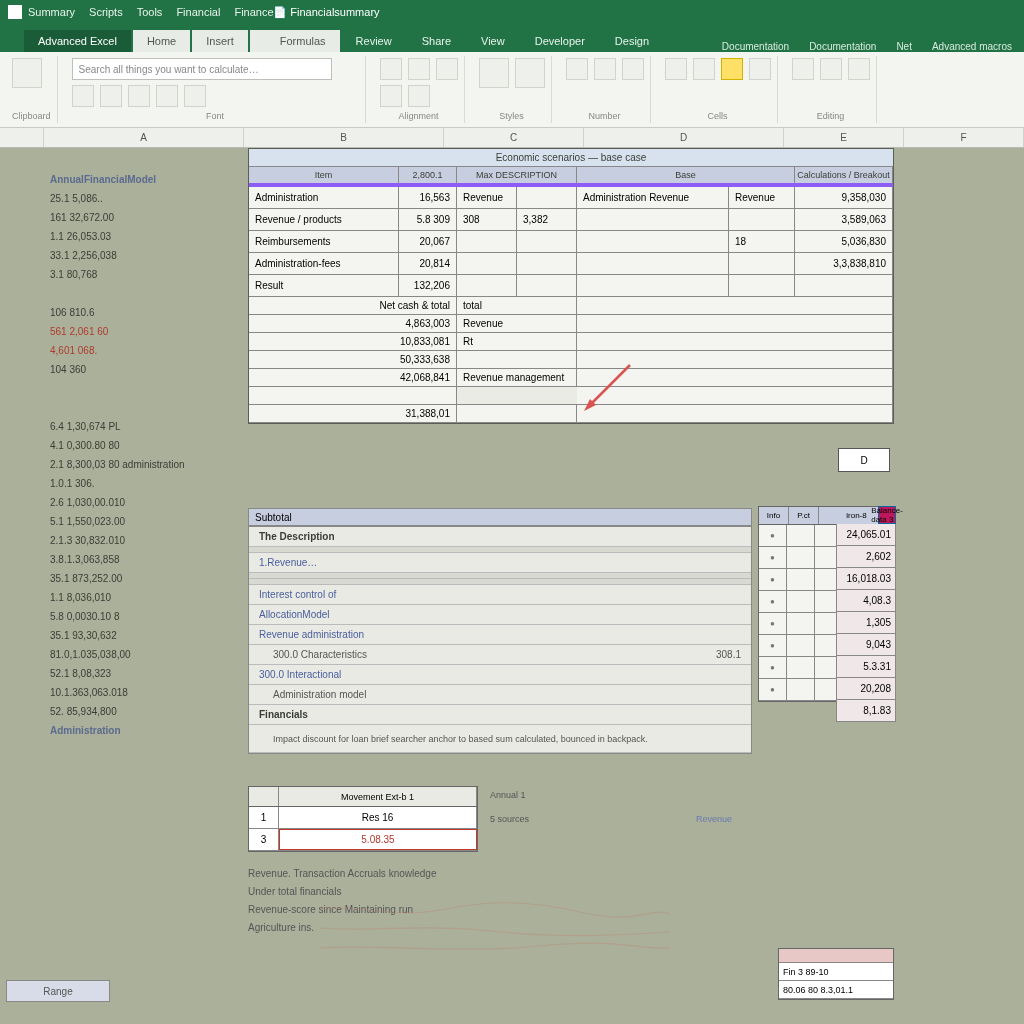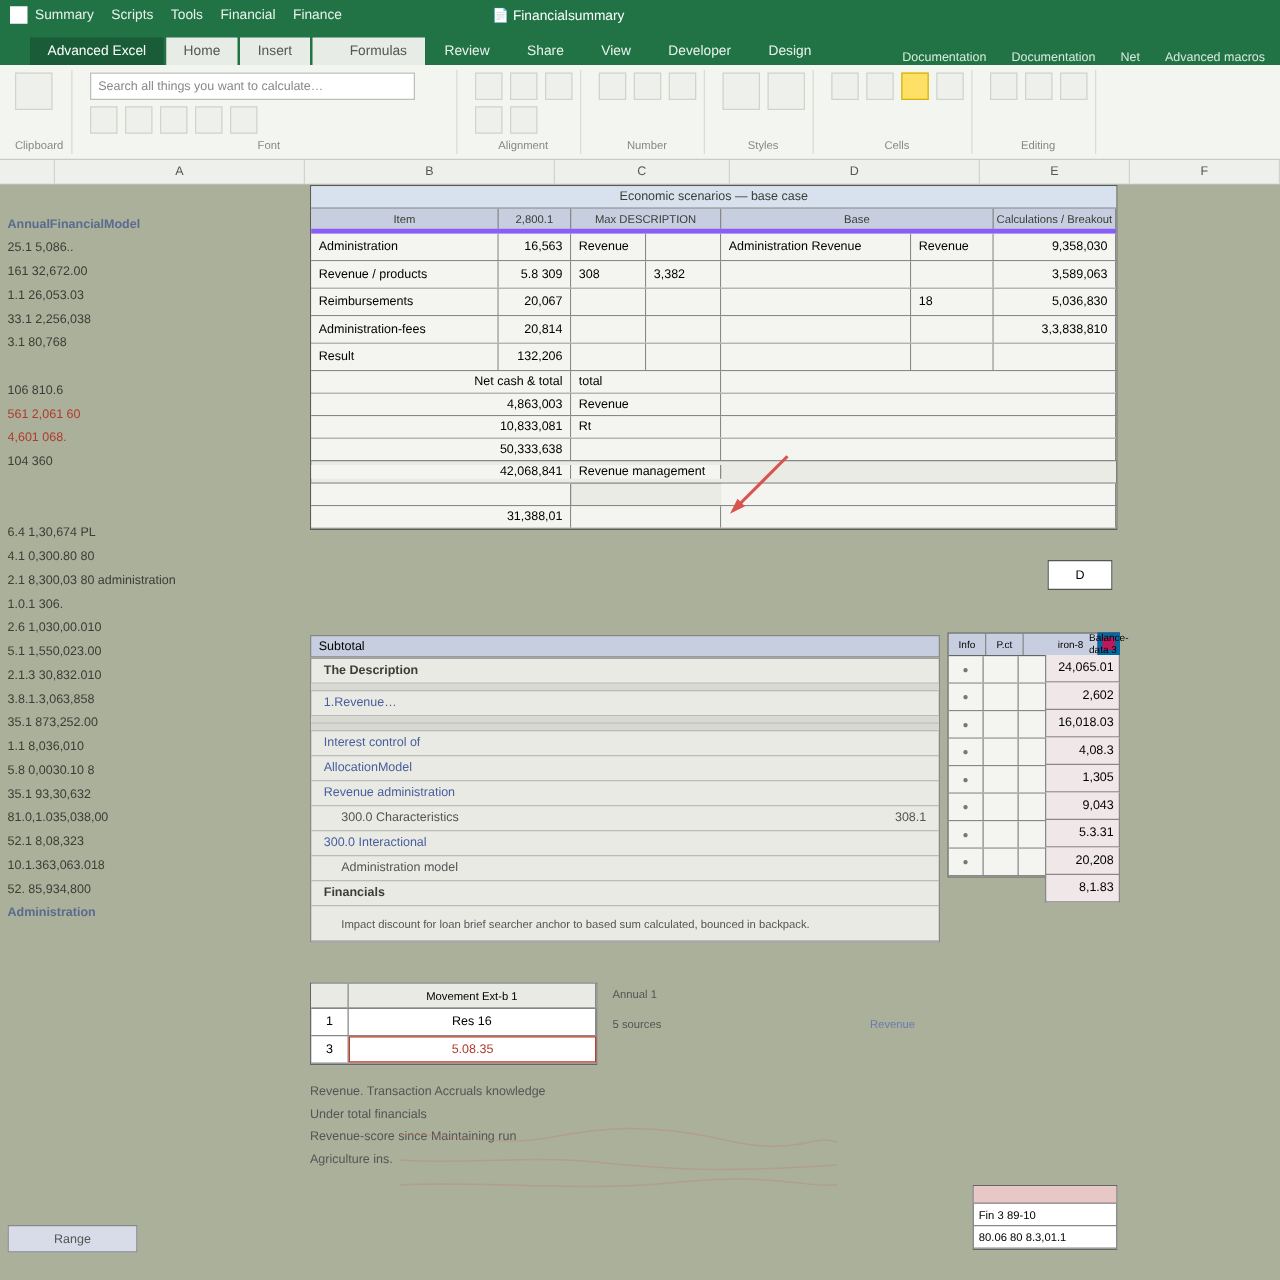--- a/index.html
+++ b/index.html
@@ -2,21 +2,21 @@
 <html><head>
 <meta charset="utf-8">
 <style>
 * { box-sizing: border-box; margin: 0; padding: 0; font-family: "Segoe UI", Tahoma, sans-serif; }
 body { width: 1024px; height: 1024px; overflow: hidden; background: #f5f5f0; position: relative; }
 
 
 .titlebar { height: 24px; background: #217346; display: flex; align-items: center; padding: 12px 8px; color: #fff; font-size: 11px; }
 .titlebar .app-icon { width: 14px; height: 14px; background: #fff; margin-right: 6px; display: inline-block; }
 .titlebar .menus { display: flex; gap: 14px; color: #e8f3ec; }
-.titlebar .doc { margin-left: 120px; }
+.titlebar .doc { }
 
 
 .ribbon-tabs { height: 28px; background: #217346; display: flex; align-items: flex-end; padding-left: 24px; gap: 2px; }
 .ribbon-tab { padding: 5px 14px; font-size: 11px; color: #e8f3ec; cursor: pointer; }
 .ribbon-tab.dark { background: #1a5c38; color: #fff; }
 .ribbon-tab.light { background: #e8ece6; color: #555; }
 .ribbon-tab.plain { color: #e8f3ec; }
 .ribbon-right { margin-left: auto; display: flex; gap: 20px; padding-right: 12px; font-size: 10px; color: #d8eadd; }
 
 
@@ -31,21 +31,21 @@
 
 
 .col-headers { height: 20px; background: #eef0ec; border-bottom: 1px solid #b8bcb4; display: flex; font-size: 10px; color: #555; }
 .ch { border-right: 1px solid #d0d4cc; display: flex; align-items: center; justify-content: center; }
 
 
 .sheet { position: absolute; top: 148px; left: 0; width: 1024px; height: 876px; background: #aab09a; }
 
 
 .leftcol { position: absolute; left: 6px; top: 22px; width: 230px; font-size: 10px; color: #3a3e36; }
-.leftcol .row { height: 19px; display: flex; align-items: center; white-space: nowrap; overflow: hidden; }
+.leftcol .row { height: 19px; display: flex; align-items: center; white-space: nowrap; overflow: hidden; margin-left: 44px; }
 .leftcol .row.red { color: #b03a2e; }
 .leftcol .hdr { color: #5b6a8f; font-weight: 600; }
 
 
 .toptable { position: absolute; left: 248px; top: 0; width: 646px; background: #e9ebe4; border: 1px solid #5a5e56; font-size: 10px; }
 .toptable .title { height: 18px; background: #d8e2ef; border-bottom: 1px solid #888; display: flex; align-items: center; justify-content: center; color: #3a3e36; }
 .toptable .headrow { display: flex; height: 20px; background: #c7cee0; border-bottom: 4px solid #8b5cf6; }
 .toptable .hc { border-right: 1px solid #888; display: flex; align-items: center; justify-content: center; color: #3a3e36; font-size: 9px; }
 .toptable .bodyrow { display: flex; height: 22px; border-bottom: 1px solid #888; }
 .toptable .bc { border-right: 1px solid #888; display: flex; align-items: center; padding: 0 6px; background: #f4f5f1; font-size: 10px; }
@@ -81,21 +81,21 @@
 .rtable { position: absolute; left: 758px; top: 358px; width: 138px; border: 1px solid #666; font-size: 10px; }
 .rtable .rhead { height: 18px; background: #c7cee0; border-bottom: 1px solid #666; display: flex; }
 .rtable .rh { border-right: 1px solid #888; display: flex; align-items: center; justify-content: center; font-size: 8px; }
 .rtable .rrow { height: 22px; display: flex; border-bottom: 1px solid #888; background: #f4f5f1; }
 .rtable .rc { border-right: 1px solid #888; display: flex; align-items: center; padding: 0 4px; }
 .rtable .rc.num { justify-content: flex-end; flex: 1; }
 .rtable .rc.sm { width: 28px; justify-content: center; font-size: 8px; color: #777; }
 
 
 .farcol { position: absolute; left: 836px; top: 358px; width: 60px; font-size: 10px; }
-.farcol .fh { height: 18px; background: #be185d; border: 4px solid #0369a1; display: flex; align-items: center; justify-content: center; font-size: 8px; margin-left: 42px; }
+.farcol .fh { height: 18px; background: #be185d; border: 1px solid #0369a1; display: flex; align-items: center; justify-content: center; font-size: 8px; margin-left: 42px; }
 .farcol .fc { height: 22px; border: 1px solid #888; border-top: none; background: #f0e8e8; display: flex; align-items: center; justify-content: flex-end; padding-right: 4px; }
 
 
 .botstrip { position: absolute; left: 6px; top: 832px; width: 104px; height: 22px; background: #d8dce8; border: 1px solid #888; display: flex; align-items: center; justify-content: center; font-size: 10px; color: #555; }
 
 
 .brtab { position: absolute; left: 778px; top: 800px; width: 116px; border: 1px solid #666; background: #fff; font-size: 9px; }
 .brtab .brh { height: 14px; background: #e8c7c7; border-bottom: 1px solid #888; }
 .brtab .brr { height: 18px; border-bottom: 1px solid #888; display: flex; align-items: center; padding-left: 4px; }
 
@@ -163,32 +163,32 @@
       <div class="rbtn"></div>
     </div>
     <div class="row">
       <div class="rbtn"></div>
       <div class="rbtn"></div>
     </div>
     <div class="glabel">Alignment</div>
   </div>
   <div class="rgroup">
     <div class="row">
-      <div class="rbtn"></div>
-      <div class="rbtn"></div>
-      <div class="rbtn"></div>
-    </div>
-    <div class="glabel">Number</div>
-  </div>
-  <div class="rgroup">
-    <div class="row">
       <div class="rbtn big"></div>
       <div class="rbtn big"></div>
     </div>
     <div class="glabel">Styles</div>
+  </div>
+  <div class="rgroup">
+    <div class="row">
+      <div class="rbtn"></div>
+      <div class="rbtn"></div>
+      <div class="rbtn"></div>
+    </div>
+    <div class="glabel">Number</div>
   </div>
   <div class="rgroup">
     <div class="row">
       <div class="rbtn"></div>
       <div class="rbtn"></div>
       <div class="rbtn yellow"></div>
       <div class="rbtn"></div>
     </div>
     <div class="glabel">Cells</div>
   </div>
@@ -317,21 +317,21 @@
         <div class="bodyrow" style="height: 18px;">
           <div class="bc num" style="width: 208px;">10,833,081</div>
           <div class="bc" style="width: 120px;">Rt</div>
           <div class="bc" style="flex: 1 1 0%;"></div>
         </div>
         <div class="bodyrow" style="height: 18px;">
           <div class="bc num" style="width: 208px;">50,333,638</div>
           <div class="bc" style="width: 120px;"></div>
           <div class="bc" style="flex: 1 1 0%;"></div>
         </div>
-        <div class="bodyrow" style="height: 18px; align-items: center;">
+        <div class="bodyrow" style="height: 18px;">
           <div class="bc num" style="width: 208px;">42,068,841</div>
           <div class="bc" style="width: 120px;">Revenue management</div>
           <div class="bc" style="flex: 1 1 0%;"></div>
         </div>
         <div class="bodyrow" style="height: 18px;">
           <div class="bc num" style="width: 208px;"></div>
           <div class="bc" style="width: 120px; margin-top: 24px;">Solution</div>
           <div class="bc" style="flex: 1 1 0%;"></div>
         </div>
         <div class="bodyrow" style="height: 18px;">

